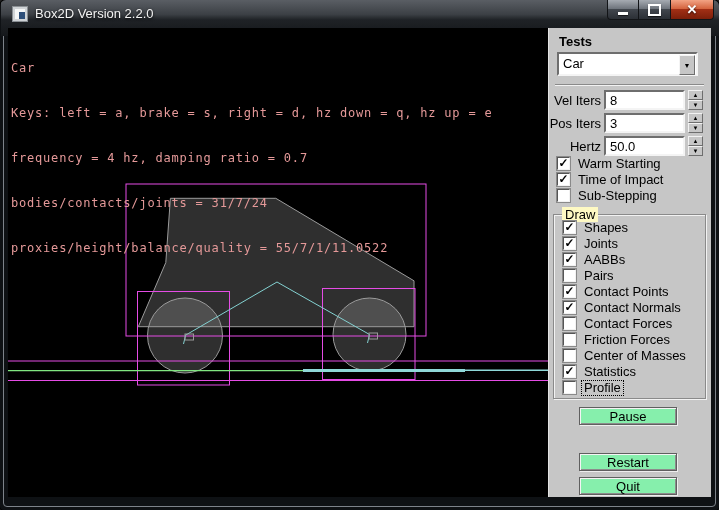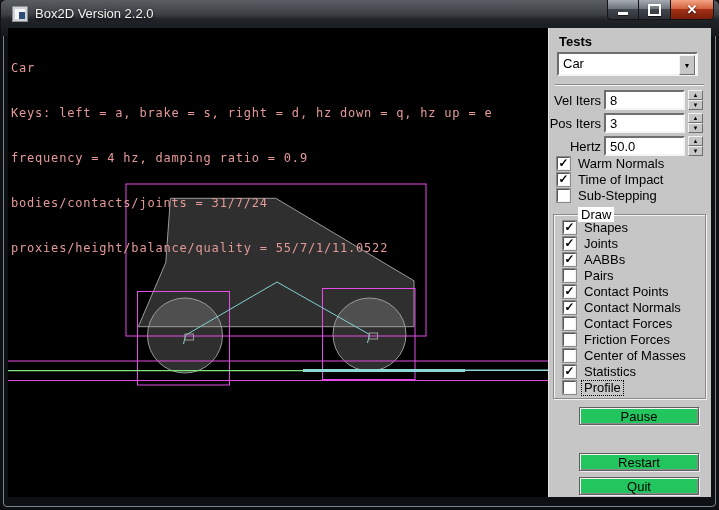--- a/index.html
+++ b/index.html
@@ -66,24 +66,24 @@
   .cbrow{position:absolute;height:14px;white-space:nowrap;}
   .cb{position:absolute;left:0;top:0;width:13px;height:13px;background:#fff;box-sizing:border-box;
     border-top:1px solid #555;border-left:1px solid #555;border-bottom:1px solid #f2f2f2;border-right:1px solid #f2f2f2;
     outline:1px solid #8a8a8a;font-size:12px;font-weight:bold;line-height:11px;text-align:center;color:#000;}
   .cblabel{position:absolute;left:21px;top:0;line-height:14px;}
   .cblabel.focus{outline:1px dotted #000;padding:0 2px;left:19px;}
 
   
   #draw-group{position:absolute;left:4px;top:186px;width:153px;height:185px;box-sizing:border-box;
     border:1px solid #8a8a8a;box-shadow:1px 1px 0 #f2f2f2, inset 1px 1px 0 #f2f2f2;}
-  #draw-group-label{position:absolute;left:24px;top:-8px;background:#ffffff;padding:0 3px;}
-
-  
-  .gbtn{position:absolute;left:30px;width:120px;height:18px;background:#22c55e;box-sizing:border-box;
+  #draw-group-label{position:absolute;left:8px;top:-8px;background:#fef9c3;padding:0 3px;}
+
+  
+  .gbtn{position:absolute;left:30px;width:98px;height:18px;background:#86efac;box-sizing:border-box;
     border:1px solid #5f5f5f;box-shadow:inset 1px 1px 0 #f4f4f4, inset -1px -1px 0 #8c8c8c, 1px 1px 0 #eeeeee;
     text-align:center;line-height:17px;font-size:13px;cursor:default;}
 </style>
 </head>
 <body>
 
 <div id="window">
   <div id="frame-highlight"></div>
 
   <div id="titlebar">
@@ -124,21 +124,21 @@
       <rect class="marker" x="177" y="306" width="8.5" height="6"></rect>
       <rect class="marker" x="361" y="305" width="8.5" height="6"></rect>
 
       <line x1="0" y1="342.7" x2="302" y2="342.7" style="stroke:var(--static-edge,#80e680);stroke-width:1.2"></line>
       <line x1="295" y1="342.3" x2="540" y2="342.3" style="stroke:var(--ground-cyan,#8fd8d8);stroke-width:1.4"></line>
       <line x1="295" y1="342.5" x2="457" y2="342.5" style="stroke:var(--ground-cyan,#8fd8d8);stroke-width:3"></line>
     </svg>
     <div id="stats">
       <div>Car</div>
       <div>Keys: left = a, brake = s, right = d, hz down = q, hz up = e</div>
-      <div>frequency = 4 hz, damping ratio = 0.9</div>
+      <div>frequency = 4 hz, damping ratio = 0.7</div>
       <div>bodies/contacts/joints = 31/7/24</div>
       <div>proxies/height/balance/quality = 55/7/1/11.0522</div>
     </div>
   </div>
 
   <div id="sidebar">
     <div class="glabel" style="top:6px">Tests</div>
 
     <div id="combo">
       <span id="combo-text">Car</span>
@@ -181,21 +181,21 @@
             <span>▲</span>
           </span>
         <span class="spinbtn down">
             <span>▼</span>
           </span>
       </span>
     </div>
 
     <div class="cbrow" style="left:8px;top:129px">
       <span class="cb">✓</span>
-      <span class="cblabel">Warm Normals</span>
+      <span class="cblabel">Warm Starting</span>
     </div>
     <div class="cbrow" style="left:8px;top:145px">
       <span class="cb">✓</span>
       <span class="cblabel">Time of Impact</span>
     </div>
     <div class="cbrow" style="left:8px;top:161px">
       <span class="cb"></span>
       <span class="cblabel">Sub-Stepping</span>
     </div>
 

